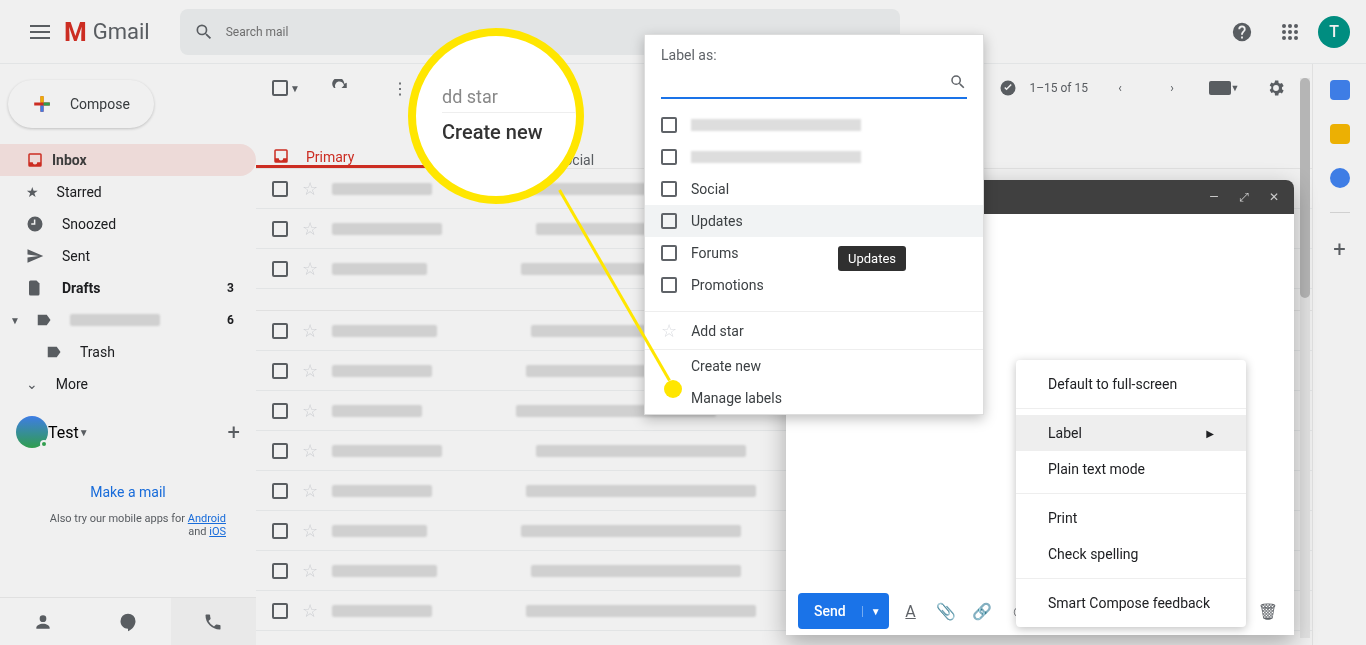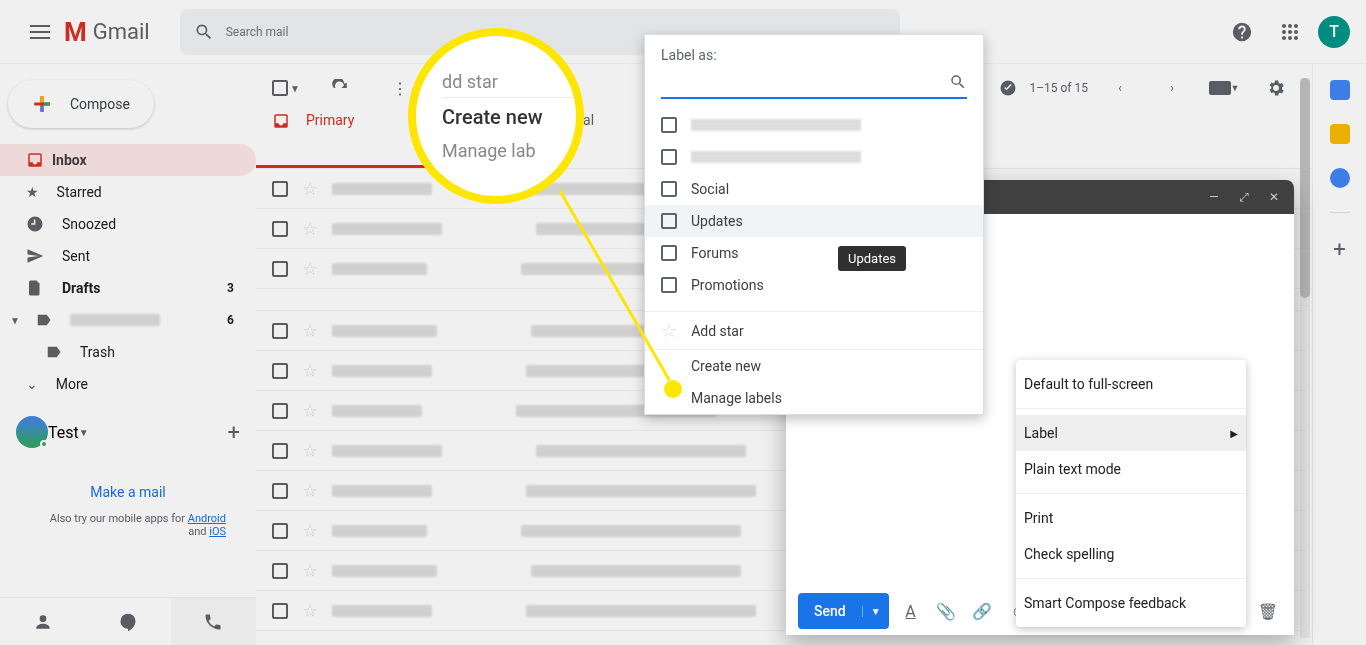--- a/index.html
+++ b/index.html
@@ -35,34 +35,34 @@
 .also-try a { color:#1a73e8; text-decoration:underline; cursor:pointer; }
 .sidebar-footer { position:absolute; bottom:0; left:0; width:256px; height:48px; display:flex; border-top:1px solid #eee; }
 .sidebar-footer div { flex:1; display:flex; align-items:center; justify-content:center; color:#5f6368; cursor:pointer; }
 
 
 .content { flex:1; position:relative; }
 .toolbar { height:48px; display:flex; align-items:center; padding:0 16px; gap:20px; }
 .select-all { display:flex; align-items:center; gap:2px; }
 .toolbar-right { margin-left:auto; display:flex; align-items:center; gap:12px; color:#5f6368; font-size:12px; }
 .tabs { display:flex; border-bottom:1px solid #eee; }
-.tab { width:250px; height:56px; display:flex; align-items:flex-start; padding:0 16px; gap:16px; font-size:14px; color:#5f6368; cursor:pointer; }
+.tab { width:250px; height:56px; display:flex; align-items:flex-end; padding:0 16px; gap:16px; font-size:14px; color:#5f6368; cursor:pointer; }
 .tab.active { color:#d93025; border-bottom:3px solid #d93025; }
 .mail-list { }
 .mail-row { height:40px; display:flex; align-items:center; padding:0 16px; gap:14px; border-bottom:1px solid #f1f3f4; font-size:14px; cursor:pointer; }
 .blur { background:#ddd; height:12px; border-radius:2px; filter:blur(1px); }
 .mail-spacer { height:22px; border-bottom:1px solid #eee; }
 
 
 .side-panel { width:54px; border-left:1px solid #eee; display:flex; flex-direction:column; align-items:center; padding-top:16px; gap:24px; }
 .side-icon { width:20px; height:20px; border-radius:4px; }
 
 
 .context-menu { position:absolute; top:360px; left:1016px; width:230px; background:#fff; box-shadow:0 2px 10px rgba(0,0,0,0.25); border-radius:4px; font-size:14px; color:#202124; padding:6px 0; z-index:50; }
-.ctx-item { padding:10px 8px; cursor:pointer; display:flex; align-items:center; }
+.ctx-item { padding:10px 32px; cursor:pointer; display:flex; align-items:center; }
 .ctx-item:hover, .ctx-item.hovered { background:#eee; }
 .ctx-arrow { margin-left:auto; font-size:10px; }
 .ctx-divider { height:1px; background:#eee; margin:6px 0; }
 
 
 .label-popup { position:absolute; top:34px; left:644px; width:340px; background:#fff; box-shadow:0 4px 12px rgba(0,0,0,0.25); border:1px solid #ddd; z-index:60; font-size:14px; color:#3c4043; }
 .label-popup .header-t { padding:12px 16px 4px; color:#5f6368; }
 .label-search { margin:0 16px; border-bottom:2px solid #1a73e8; display:flex; align-items:center; height:32px; }
 .label-search input { border:none; flex:1; outline:none; font-size:14px; }
 .label-items { padding:10px 0; }
@@ -458,16 +458,15 @@
       <span style="width:16px"></span>
       <span>Manage labels</span>
     </div>
 </div>
 <div class="tooltip-updates">Updates</div>
 
 <div class="callout-circle">
   <div class="g">dd star</div>
   <div style="height:1px;background:#eee;width:140px"></div>
   <div class="b">Create new</div>
-  <div class="g">Manage lab</div>
 </div>
 <div class="callout-line"></div>
 <div class="callout-dot"></div>
 
 </body></html>

